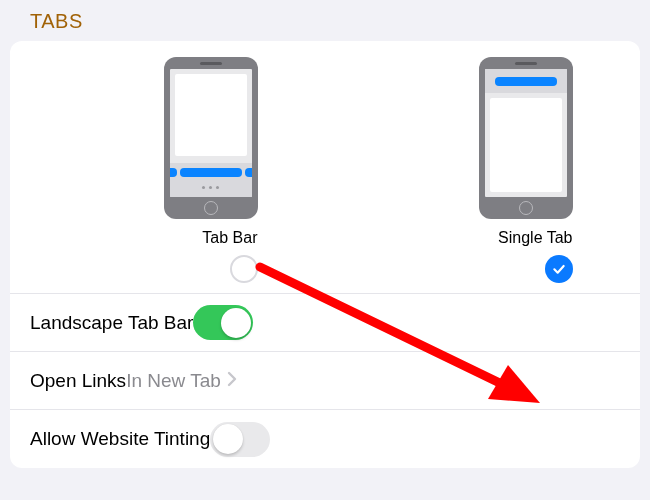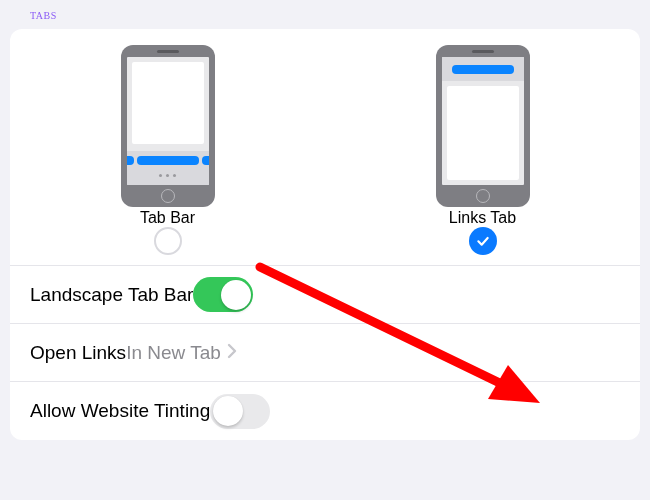--- a/index.html
+++ b/index.html
@@ -5,40 +5,40 @@
   * { box-sizing: border-box; margin: 0; padding: 0; }
   html, body { width: 650px; height: 500px; overflow: hidden; }
   body {
     font-family: -apple-system, "Helvetica Neue", Helvetica, Arial, sans-serif;
     background: #f2f2f7;
     padding: 0 10px;
     color: #000;
   }
   .section-header {
     padding: 10px 20px 8px 20px;
-    font-size: 10px;
+    font-size: 20px;
     letter-spacing: 0.5px;
-    color: #8b5cf6;
-    font-family: Liberation Serif, serif;
+    color: #a16207;
   }
   .card {
     background: #ffffff;
     border-radius: 12px;
     overflow: hidden;
   }
   .tab-style-row {
     display: flex;
     justify-content: space-around;
     padding: 16px 0 10px 0;
     border-bottom: 1px solid #e5e5ea;
   }
   .tab-style-option {
     display: flex;
     flex-direction: column;
-    align-items: center;
+    align-items: flex-end;
+    gap: 8px;
     width: 180px;
   }
   .phone {
     width: 94px;
     height: 162px;
     background: #7e7e83;
     border-radius: 12px;
     position: relative;
     display: flex;
     flex-direction: column;
@@ -228,21 +228,21 @@
     <div class="tab-style-option">
       <div class="phone">
         <div class="phone-speaker"></div>
         <div class="phone-screen">
           <div class="st-top"></div>
           <div class="st-pill"></div>
           <div class="st-content"></div>
         </div>
         <div class="phone-home"></div>
       </div>
-      <div class="option-label">Links Tab</div>
+      <div class="option-label">Single Tab</div>
       <div class="radio selected">
         <svg width="16" height="16" viewBox="0 0 24 24" fill="none" stroke-width="3.2" stroke-linecap="round" stroke-linejoin="round">
           <polyline points="5 12.5 10 17.5 19 7.5"></polyline>
         </svg>
       </div>
     </div>
 
   </div>
 
   <div class="row">

